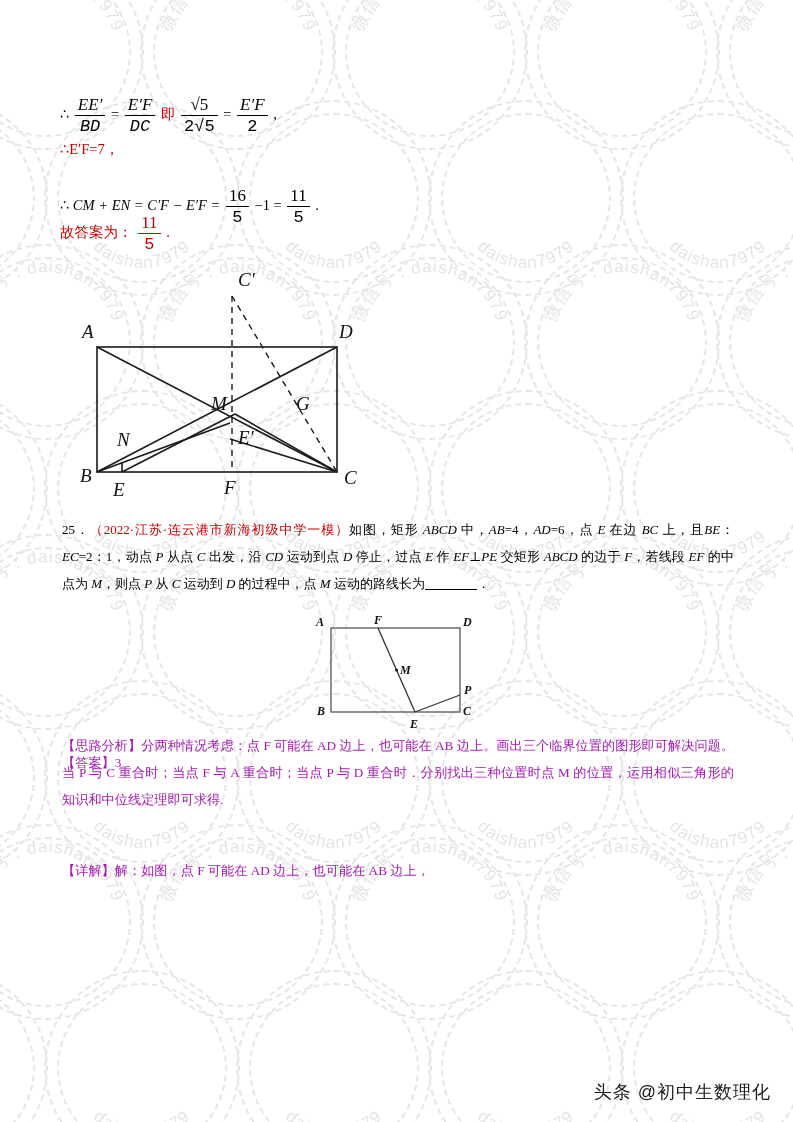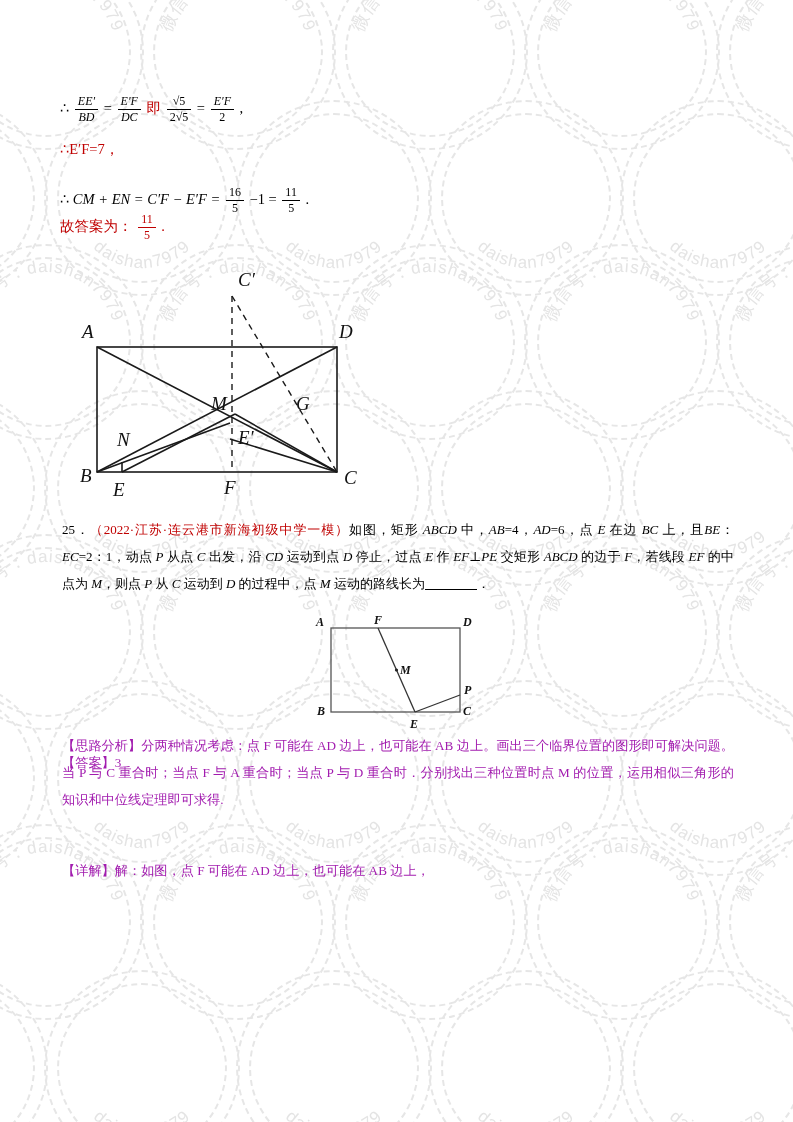--- a/index.html
+++ b/index.html
@@ -75,30 +75,31 @@
   .blk { color: #000000; }
   .red { color: #c00000; }
   .it { font-style: italic; }
 
   .frac {
     display: inline-block;
     vertical-align: middle;
     text-align: center;
     margin: 0 2px;
     line-height: 1.12;
-    font-size: 12px;
+    font-size: 17px;
   }
   .frac .num {
     display: block;
     border-bottom: 1px solid currentColor;
     padding: 0 3px 1px 3px;
   }
   .frac .den {
     display: block;
     padding: 1px 3px 0 3px;
+    font-family: Liberation Mono, monospace;
   }
 
   
   .figure {
     position: absolute;
   }
   .fig1 { left: 60px; top: 258px; }
   .fig2 { left: 300px; top: 612px; }
 
   
@@ -565,14 +566,15 @@
     <div class="answer-block" style="top:732px;">
       <span class="tag">【思路分析】</span><span>分两种情况考虑：点 F 可能在 AD 边上，也可能在 AB 边上。画出三个临界位置的图形即可解决问题。当 P 与 C 重合时；当点 F 与 A 重合时；当点 P 与 D 重合时．分别找出三种位置时点 M 的位置，运用相似三角形的知识和中位线定理即可求得.</span>
     </div>
 
     <div class="answer-block" style="top:857px;">
       <span class="tag">【详解】</span><span>解：如图，点 F 可能在 AD 边上，也可能在 AB 边上，</span>
     </div>
 
   </div>
 
+  <div class="brand">头条 @初中生数理化</div>
 
 </div>
 
 </body></html>

